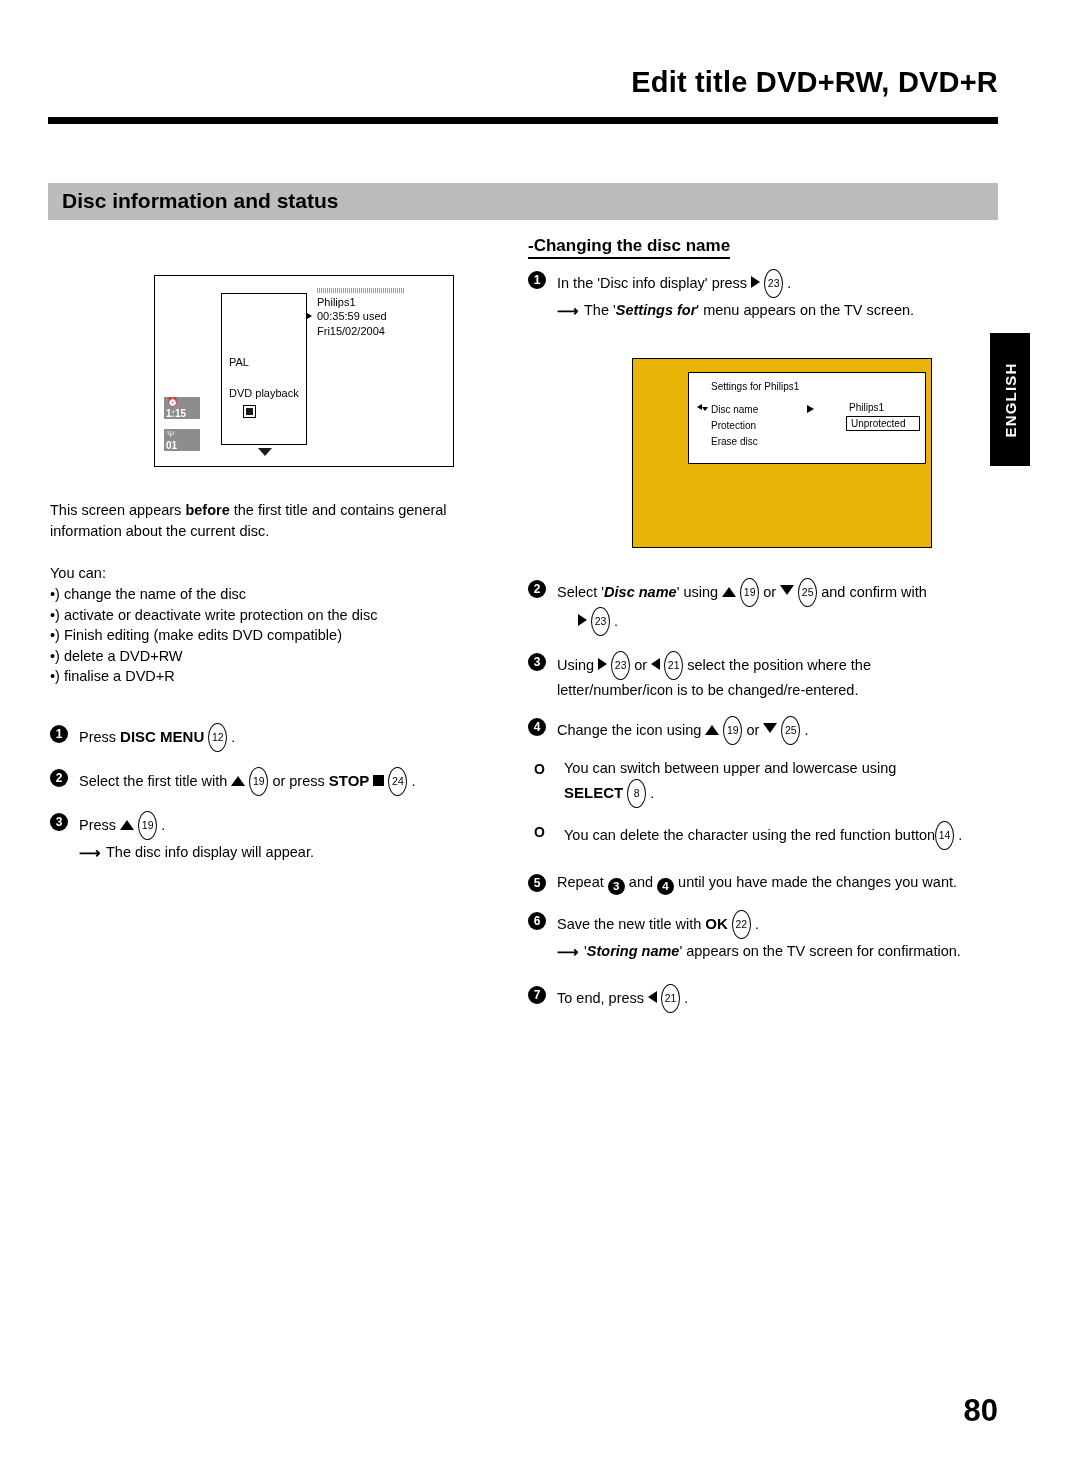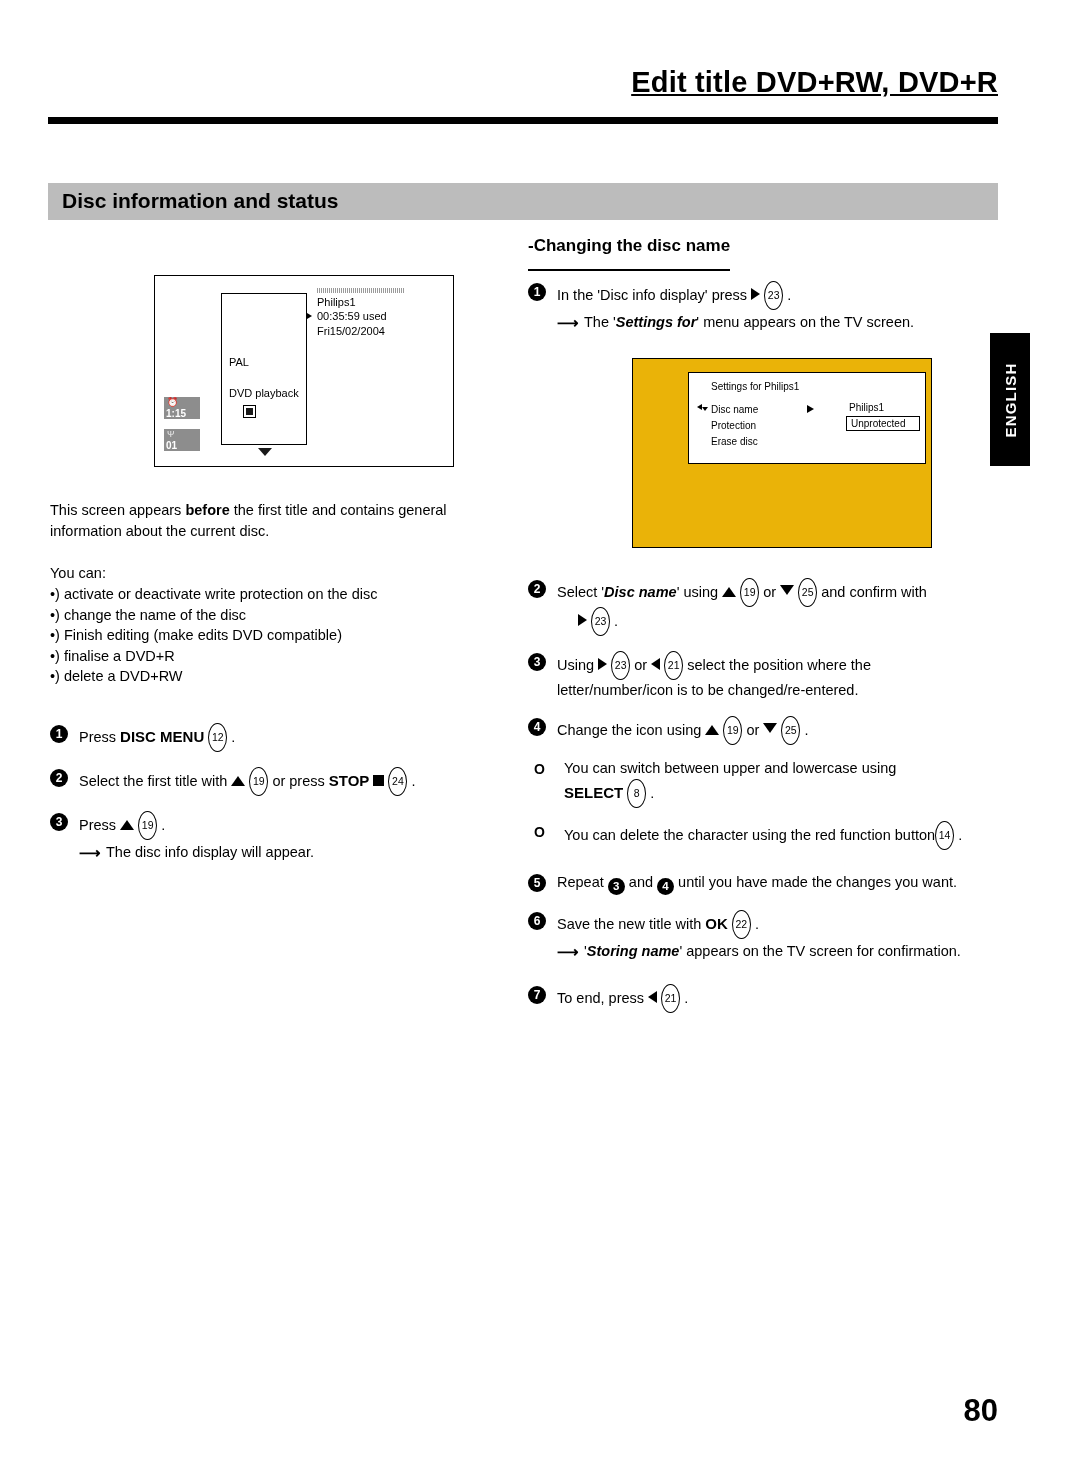--- a/index.html
+++ b/index.html
@@ -22,21 +22,20 @@
     left: 48px;
     top: 68px;
     width: 950px;
   }
   .page-header .title {
     text-align: right;
     font-size: 29px;
     font-weight: bold;
     letter-spacing: 0.2px;
     line-height: 1.0;
-    text-decoration: underline;
   }
   .header-rule {
     position: absolute;
     left: 48px;
     top: 117px;
     width: 950px;
     height: 7px;
     background: #000;
   }
 
@@ -424,21 +423,21 @@
   }
   .sub-ind { padding-left: 21px; }
   .it { font-style: italic; font-weight: bold; }
 
   
   .rh {
     font-size: 17px;
     font-weight: bold;
     border-bottom: 2.2px solid #000;
     display: inline-block;
-    padding-bottom: 13px;
+    padding-bottom: 1px;
     margin-bottom: 10px;
   }
 
   
   .page-num {
     position: absolute;
     right: 82px;
     top: 1393px;
     font-size: 31px;
     font-weight: bold;
@@ -510,25 +509,25 @@
 
   <p class="para">
     <span>This screen appears </span><b>before</b><span> the first title and contains general</span><br>
     <span>information about the current disc.</span>
   </p>
 
   <div class="spacer-sm"></div>
 
   <p class="para">You can:</p>
 
+  <div class="bullet-line">•)&nbsp;<span>change the name of the disc</span></div>
   <div class="bullet-line">•)&nbsp;<span>activate or deactivate write protection on the disc</span></div>
-  <div class="bullet-line">•)&nbsp;<span>change the name of the disc</span></div>
   <div class="bullet-line">•)&nbsp;<span>Finish editing (make edits DVD compatible)</span></div>
+  <div class="bullet-line">•)&nbsp;<span>delete a DVD+RW</span></div>
   <div class="bullet-line">•)&nbsp;<span>finalise a DVD+R</span></div>
-  <div class="bullet-line">•)&nbsp;<span>delete a DVD+RW</span></div>
 
   <div class="spacer-sm"></div>
 
 
   <div class="step">
     <span class="step-num">1</span>
     <span>Press</span>
     <span class="kbd">DISC MENU</span>
     <span class="ref">12</span>
     <span>.</span>

